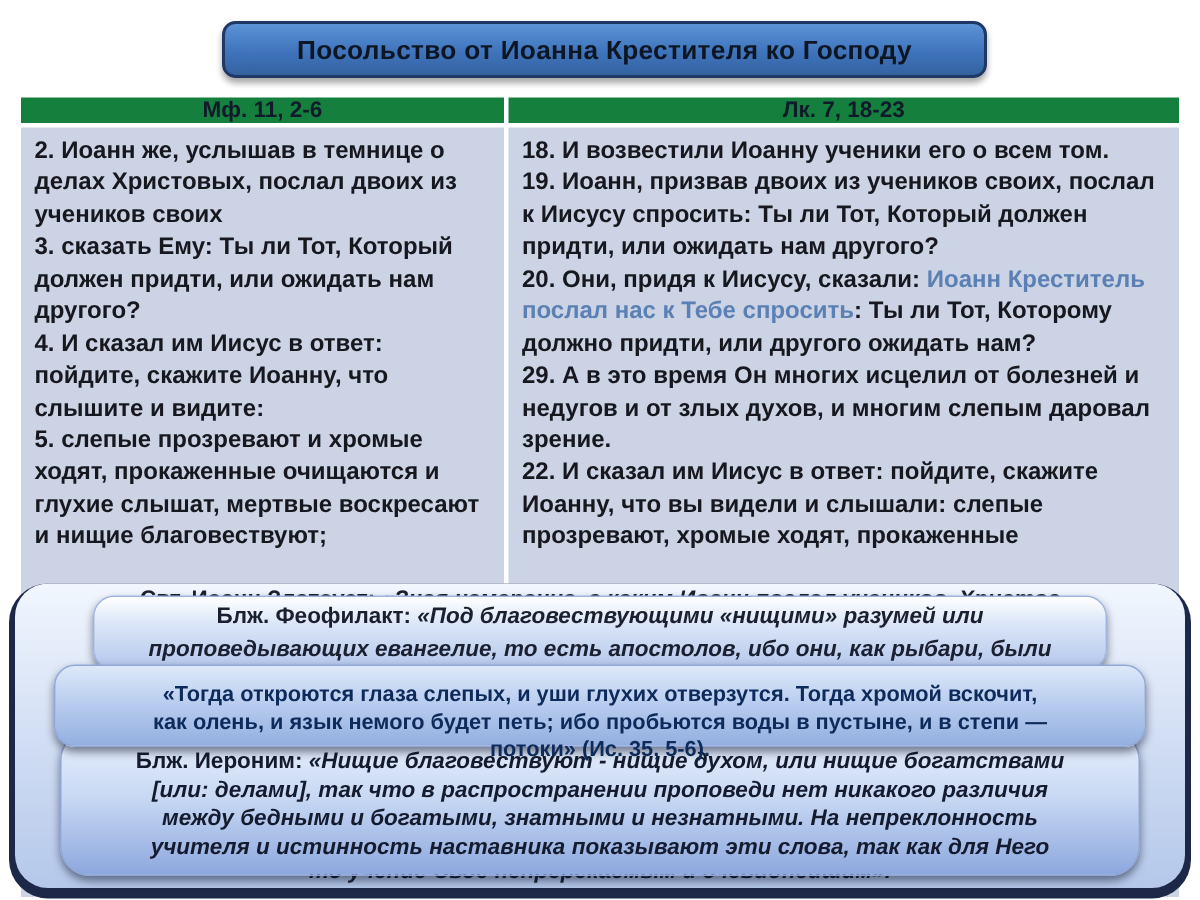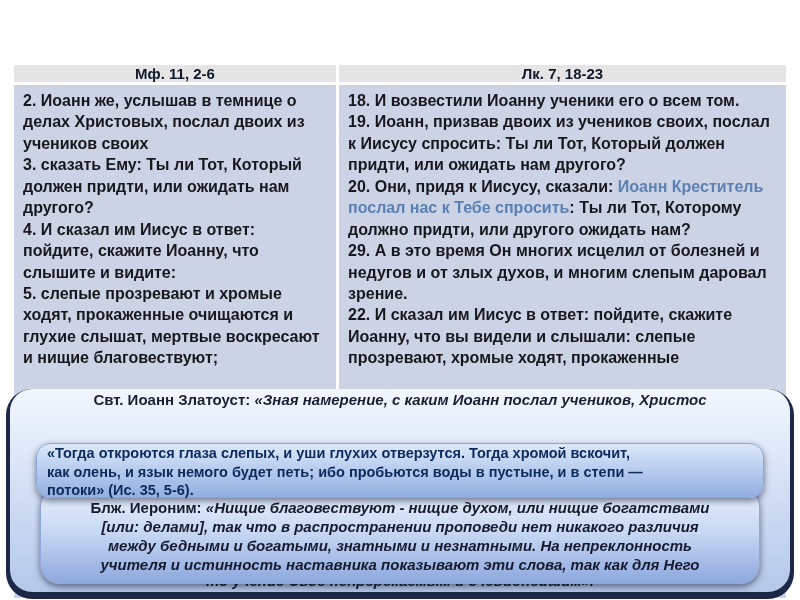--- a/index.html
+++ b/index.html
@@ -12,21 +12,21 @@
     position:absolute;left:148px;top:14px;width:506px;height:34px;
     background:linear-gradient(#5b93d6,#3f74bc 55%,#34629f);
     border:2px solid #1f3864;border-radius:9px;
     box-shadow:0 3px 4px rgba(0,0,0,.35);
     display:flex;align-items:center;justify-content:center;
     color:#0e1623;font-size:17.5px;letter-spacing:.2px;
   }
   
   .vtable{position:absolute;left:11px;top:62px;width:778px;border-spacing:3px;border-collapse:separate;}
   .vtable th{
-    background:#e5e5e5;color:#101a2b;font-size:15px;font-weight:700;
+    background:#15803d;color:#101a2b;font-size:15px;font-weight:700;
     height:16px;text-align:center;padding:0 4px;
   }
   .vtable td{
     background:#ccd3e4;color:#17171f;font-size:16px;line-height:1.34;
     vertical-align:top;padding:5px 9px 8px 9px;height:500px;
   }
   .col-mf{width:314px;}
   .vtable p{margin:0;}
   .blue-frag{color:#5b80b4;}
   
@@ -47,38 +47,41 @@
     background:linear-gradient(#ffffff,#dce7f8 35%,#b3c6ec);
     border:1px solid #9db4e0;z-index:3;
     display:flex;align-items:center;justify-content:center;text-align:center;
     color:#1a2030;font-size:15px;line-height:1.5;padding:0 8px;box-sizing:border-box;
   }
   .box-isaiah{
     left:36px;top:443px;width:728px;height:55px;
     background:linear-gradient(#dde9fa,#b6cbee 50%,#93afe0);
     border:1px solid #8fa6d6;z-index:5;
     color:#0c2a5a;font-size:14.5px;line-height:18.5px;
-    padding:0 10px;box-sizing:border-box;
+    padding:10px 10px;box-sizing:border-box;text-align:center;
   }
   .box-jerome{
     left:40px;top:487px;width:720px;height:97px;border-radius:20px;
     background:linear-gradient(#e8f0fc,#c9d9f4 45%,#8da8de);
     border:1px solid #8fa6d6;z-index:4;
     display:flex;flex-direction:column;justify-content:center;text-align:center;
     color:#151b2e;font-size:15px;line-height:19px;padding:0 6px;box-sizing:border-box;
   }
   .qline{white-space:nowrap;}
   .it{font-style:italic;}
   .lbl{font-style:normal;}
 </style>
 </head>
 <body>
 
 <div class="slide">
 
+  <div class="title-box">
+    <span>Посольство от Иоанна Крестителя ко Господу</span>
+  </div>
 
   <table class="vtable">
     <thead>
       <tr>
         <th class="col-mf">Мф. 11, 2-6</th>
         <th>Лк. 7, 18-23</th>
       </tr>
     </thead>
     <tbody>
       <tr>
@@ -99,20 +102,26 @@
     </tbody>
   </table>
 
   <div class="frame-dark"></div>
 
   <div class="qbox box-chrysostom">
     <div class="qline"><span class="lbl">Свт. Иоанн Златоуст:</span><span class="it"> «Зная намерение, с каким Иоанн послал учеников, Христос</span></div>
     <div class="qline it">то учение Свое непререкаемым и очевиднейшим».</div>
   </div>
 
+  <div class="qbox box-theophylact">
+    <div>
+      <span class="lbl">Блж. Феофилакт:</span><span class="it"> «Под благовествующими «нищими» разумей или</span><br>
+      <span class="it">проповедывающих евангелие, то есть апостолов, ибо они, как рыбари, были</span>
+    </div>
+  </div>
 
   <div class="qbox box-jerome">
     <div class="qline"><span class="lbl">Блж. Иероним:</span><span class="it"> «Нищие благовествуют -  нищие духом, или нищие богатствами</span></div>
     <div class="qline it">[или: делами], так что в распространении проповеди нет никакого различия</div>
     <div class="qline it">между бедными и богатыми, знатными и незнатными. На непреклонность</div>
     <div class="qline it">учителя и истинность наставника показывают эти слова, так как для Него</div>
   </div>
 
   <div class="qbox box-isaiah">
     <div class="qline">«Тогда откроются глаза слепых, и уши глухих отверзутся. Тогда хромой вскочит,</div>

